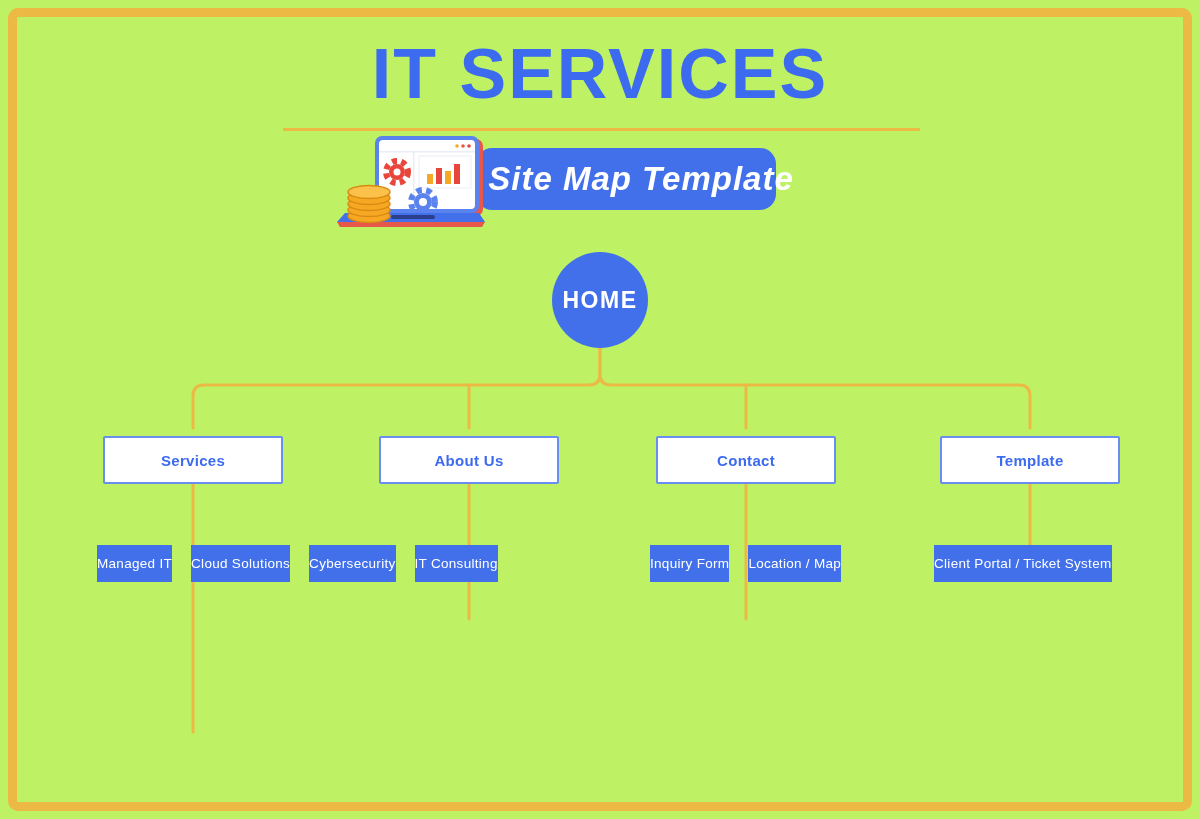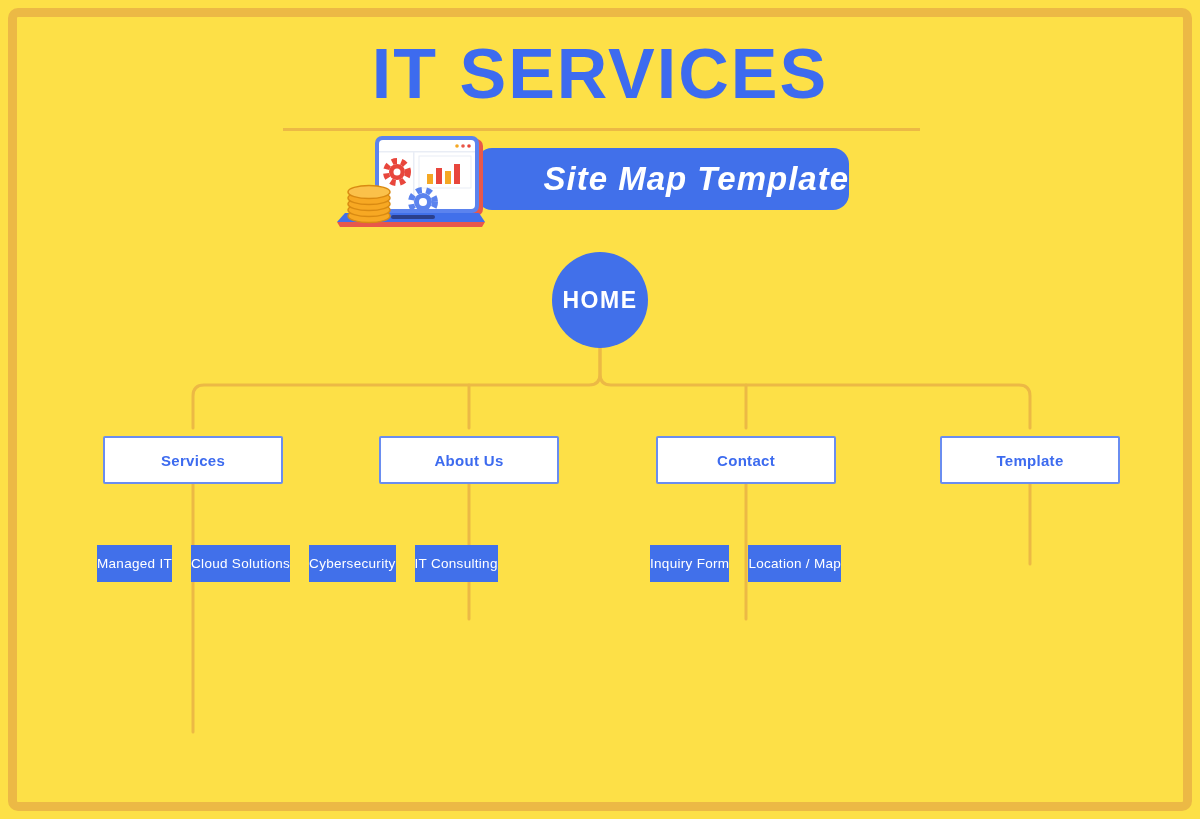--- a/index.html
+++ b/index.html
@@ -6,40 +6,40 @@
     --blue:#4170EA;
     --title-blue:#3D6BEF;
     --border-blue:#6A8DF0;
     --yellow:#ECB945;
     --red:#E8584A;
     --red2:#E8463C;
     --orange:#F5A823;
   }
   html,body{margin:0;padding:0;background:#fff;}
   .canvas{
-    position:relative;width:1200px;height:819px;background:#fde047;
+    position:relative;width:1200px;height:819px;background:#bef264;
     font-family:"Liberation Sans", sans-serif;overflow:hidden;
   }
   .page-border{
     position:absolute;inset:8px;border:9px solid var(--yellow);
     border-radius:10px;pointer-events:none;z-index:5;
   }
   .title{
     position:absolute;top:34px;left:0;width:100%;text-align:center;
     font-size:70px;font-weight:bold;color:var(--title-blue);
     letter-spacing:2px;margin:0;z-index:1;
   }
   .title-underline{
     position:absolute;left:283px;top:128px;width:637px;height:3px;
     background:var(--yellow);z-index:1;
   }
   .banner{
-    position:absolute;left:476px;top:148px;width:373px;height:62px;
+    position:absolute;left:476px;top:148px;width:300px;height:62px;
     background:var(--blue);border-radius:16px;z-index:1;
-    display:flex;align-items:center;justify-content:flex-end;
+    display:flex;align-items:center;justify-content:center;
     padding-left:30px;box-sizing:border-box;
   }
   .banner span{
     color:#fff;font-style:italic;font-size:33px;font-weight:bold;
     letter-spacing:1px;white-space:nowrap;
   }
   .illustration{position:absolute;left:333px;top:136px;z-index:2;}
   .connectors{position:absolute;left:0;top:0;z-index:0;}
   .home-node{
     position:absolute;left:552px;top:252px;width:96px;height:96px;
@@ -171,14 +171,19 @@
 
   <div class="childcol cc3">
     <div class="child">
       <span>Inquiry Form</span>
     </div>
     <div class="child">
       <span>Location / Map</span>
     </div>
   </div>
 
+  <div class="childcol cc4">
+    <div class="child">
+      <span>Client Portal / Ticket System</span>
+    </div>
+  </div>
 
 </div>
 
 </body></html>

